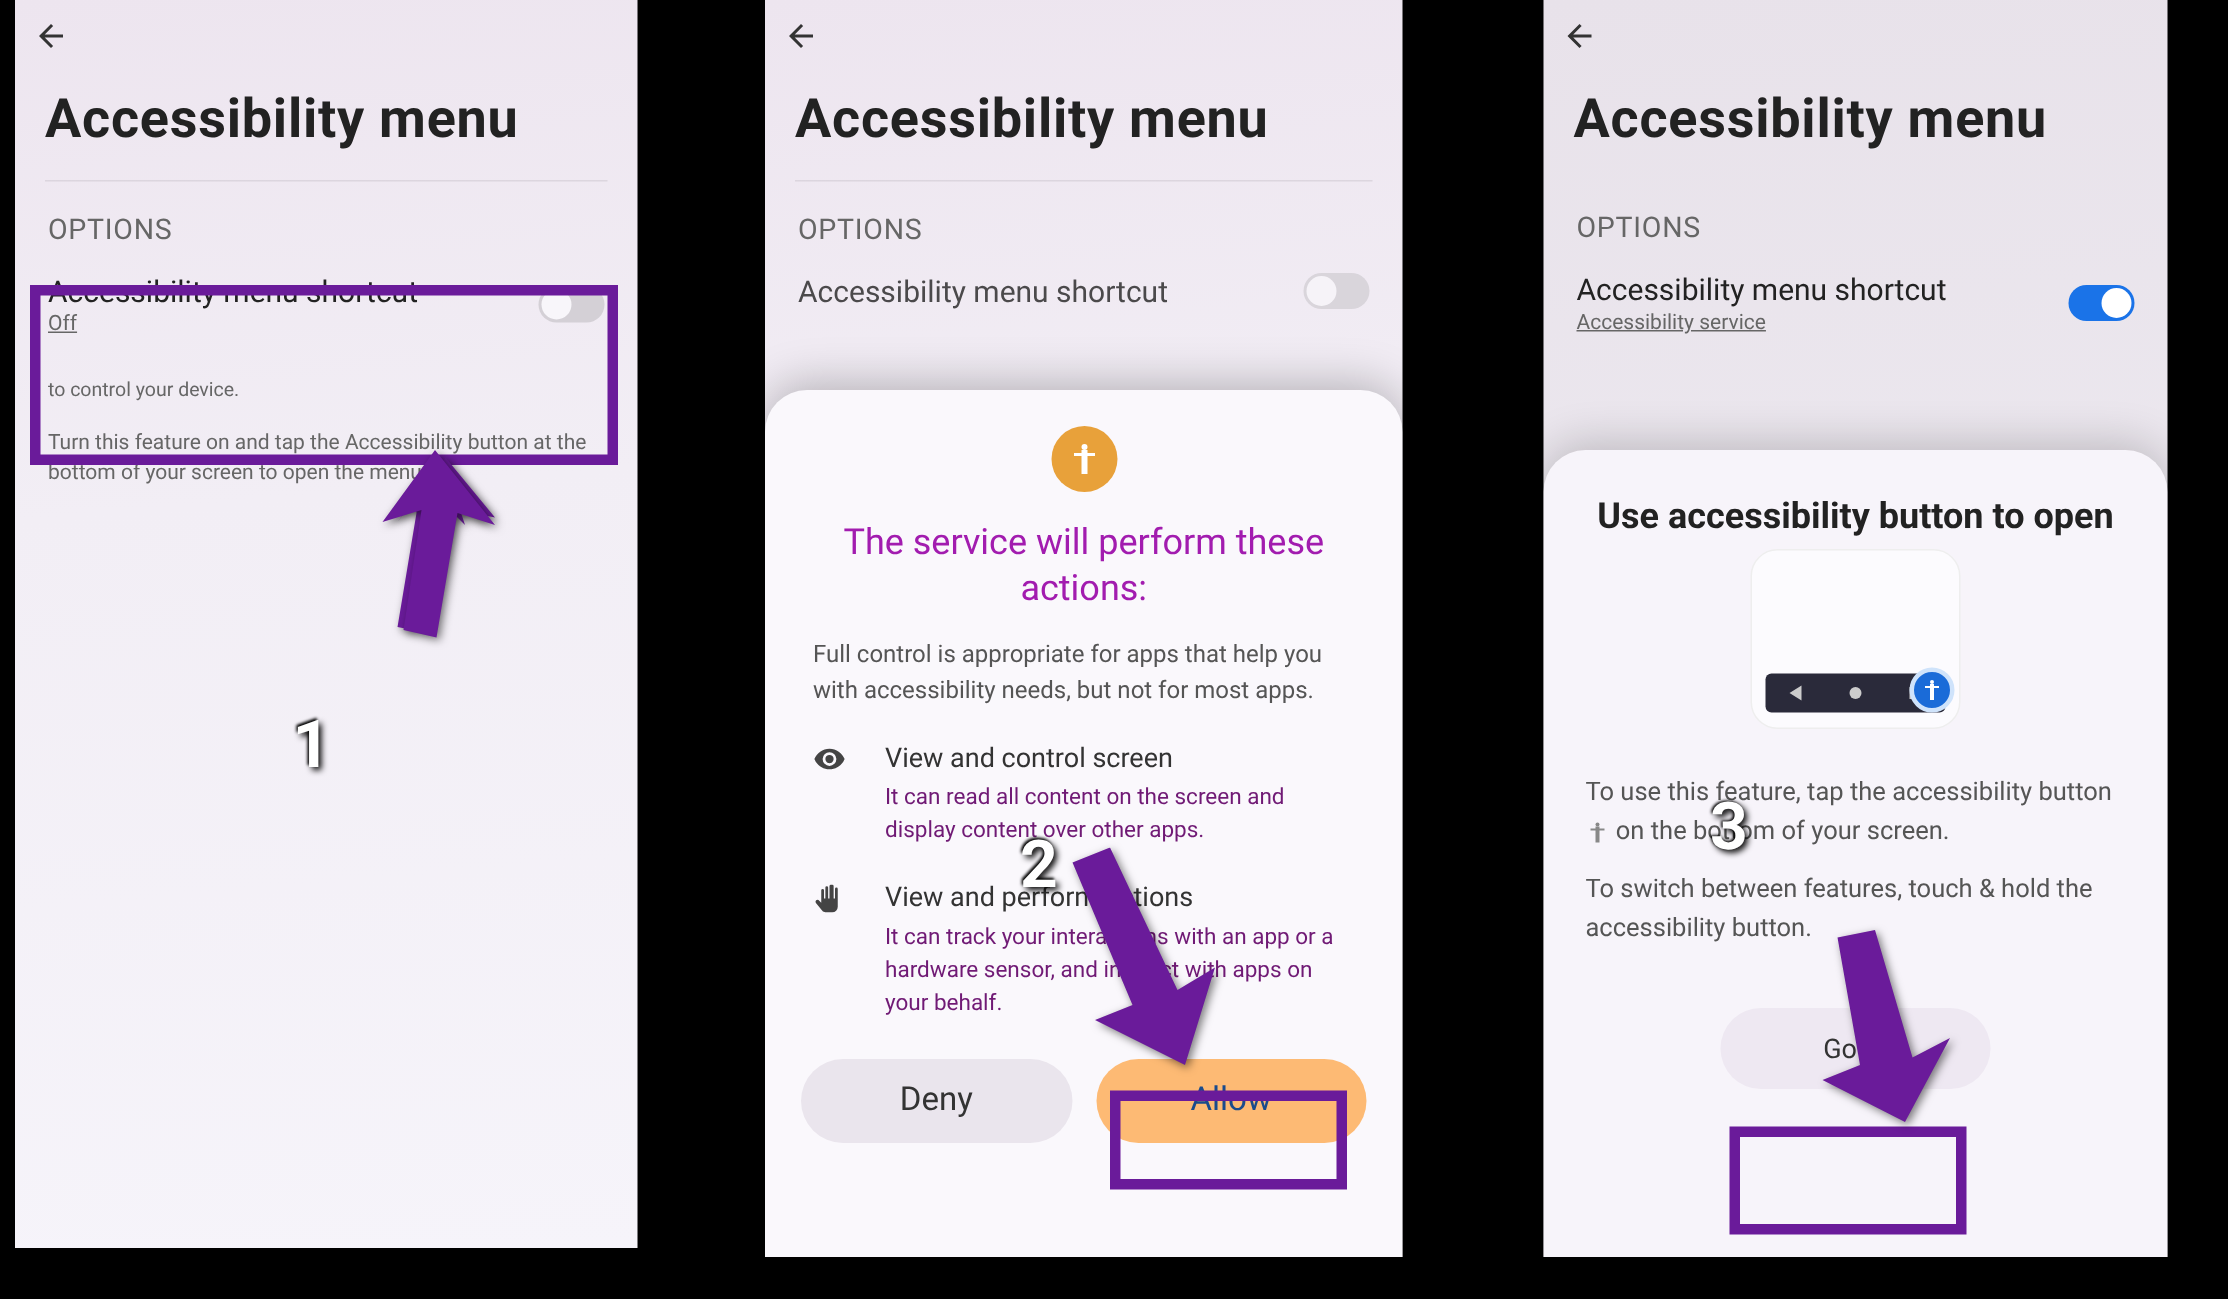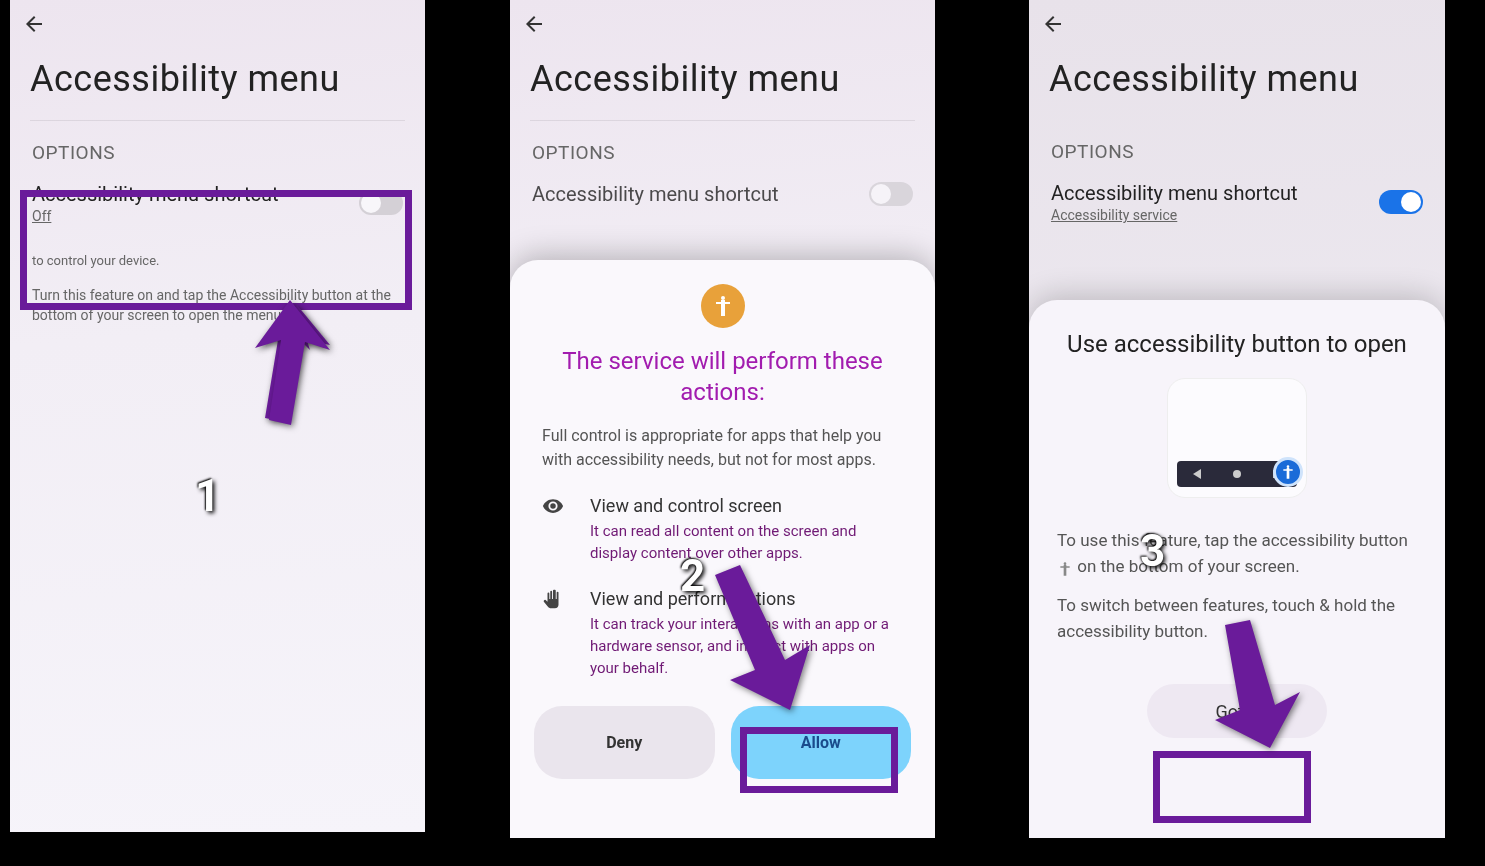--- a/index.html
+++ b/index.html
@@ -21,21 +21,21 @@
     width: 48px;
     height: 48px;
     display: flex;
     align-items: center;
     justify-content: center;
     cursor: pointer;
   }
   .back-btn svg { width: 24px; height: 24px; }
   .title {
     font-size: 36px;
-    font-weight: 400;
+    font-weight: 700;
     color: #222;
     padding: 10px 20px 20px 20px;
     letter-spacing: 0.5px;
   }
   .section-header {
     font-size: 19px;
     color: #666;
     letter-spacing: 0.5px;
     padding: 20px 22px 8px 22px;
   }
@@ -126,43 +126,42 @@
   .perm-item { display: flex; gap: 26px; margin-top: 22px; }
   .perm-item .ic { width: 22px; flex-shrink: 0; color: #444; padding-top:2px;}
   .perm-item .pt { font-size: 18px; color: #333; }
   .perm-item .pd { font-size: 15px; color: #701a75; margin-top: 2px; }
   .btn-row {
     display: flex; gap: 16px;
     padding: 26px 24px 0 24px;
   }
   .pill-btn {
     flex: 1;
-    height: 73px;
+    height: 56px;
     border-radius: 28px;
     display: flex;
     align-items: center; justify-content: center;
-    font-size: 16px;
+    font-size: 22px;
     cursor: pointer;
-    font-weight: bold;
   }
   .btn-deny { background: #eae5ed; color: #333; }
-  .btn-allow { background: #7dd3fc; color: #1a4b8c; }
+  .btn-allow { background: #fdba74; color: #1a4b8c; }
 
   .sheet3 {
     position: absolute;
     left: 0; right: 0; bottom: 0;
     top: 300px;
     background: #f7f4fa;
     border-radius: 28px 28px 0 0;
     box-shadow: 0 -4px 30px rgba(0,0,0,0.2);
     padding: 30px 28px 20px 28px;
   }
   .sheet3 h2 {
-    font-size: 24px; font-weight: 400; color: #222; text-align: center;
-    margin-bottom: 20px;
+    font-size: 24px; font-weight: 700; color: #222; text-align: center;
+    margin-bottom: 8px;
   }
   .illus {
     width: 140px; height: 120px;
     margin: 0 auto 30px auto;
     background: #fcfbfe;
     border-radius: 18px;
     border: 1px solid #eee;
     position: relative;
     display: flex; align-items: flex-end; justify-content: center;
   }

